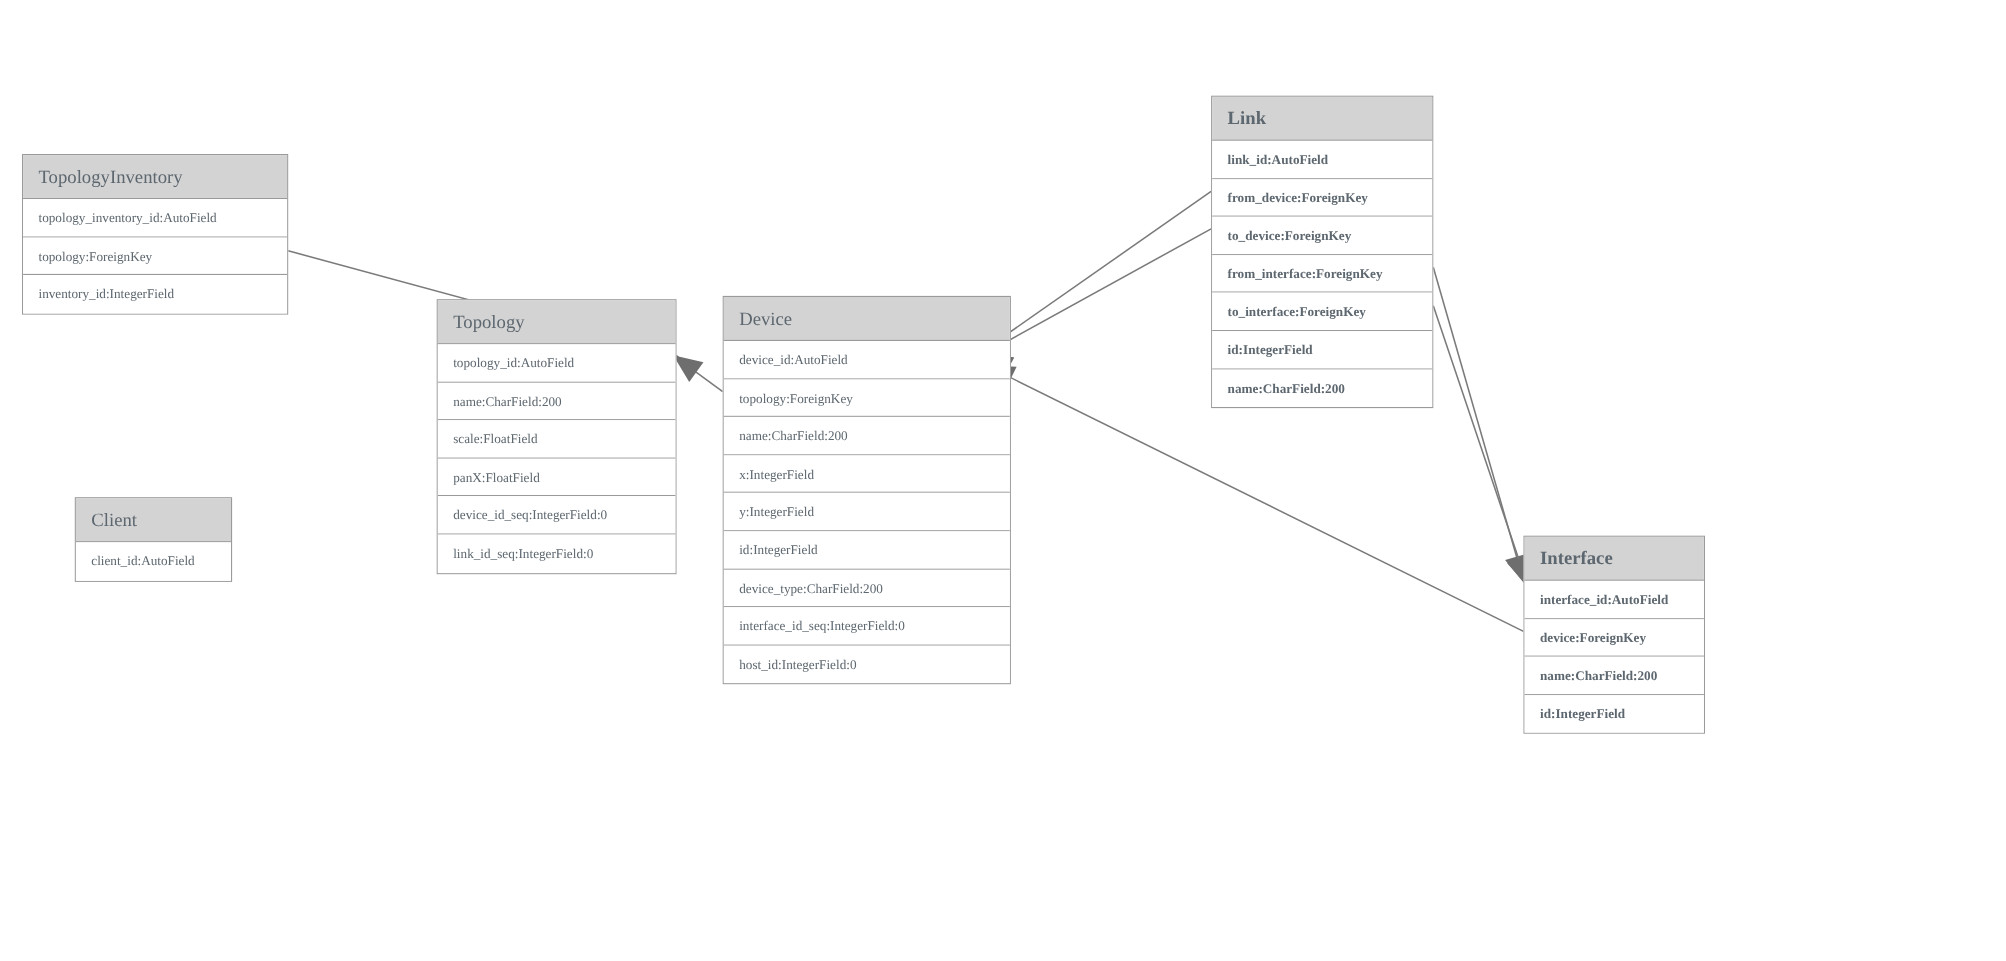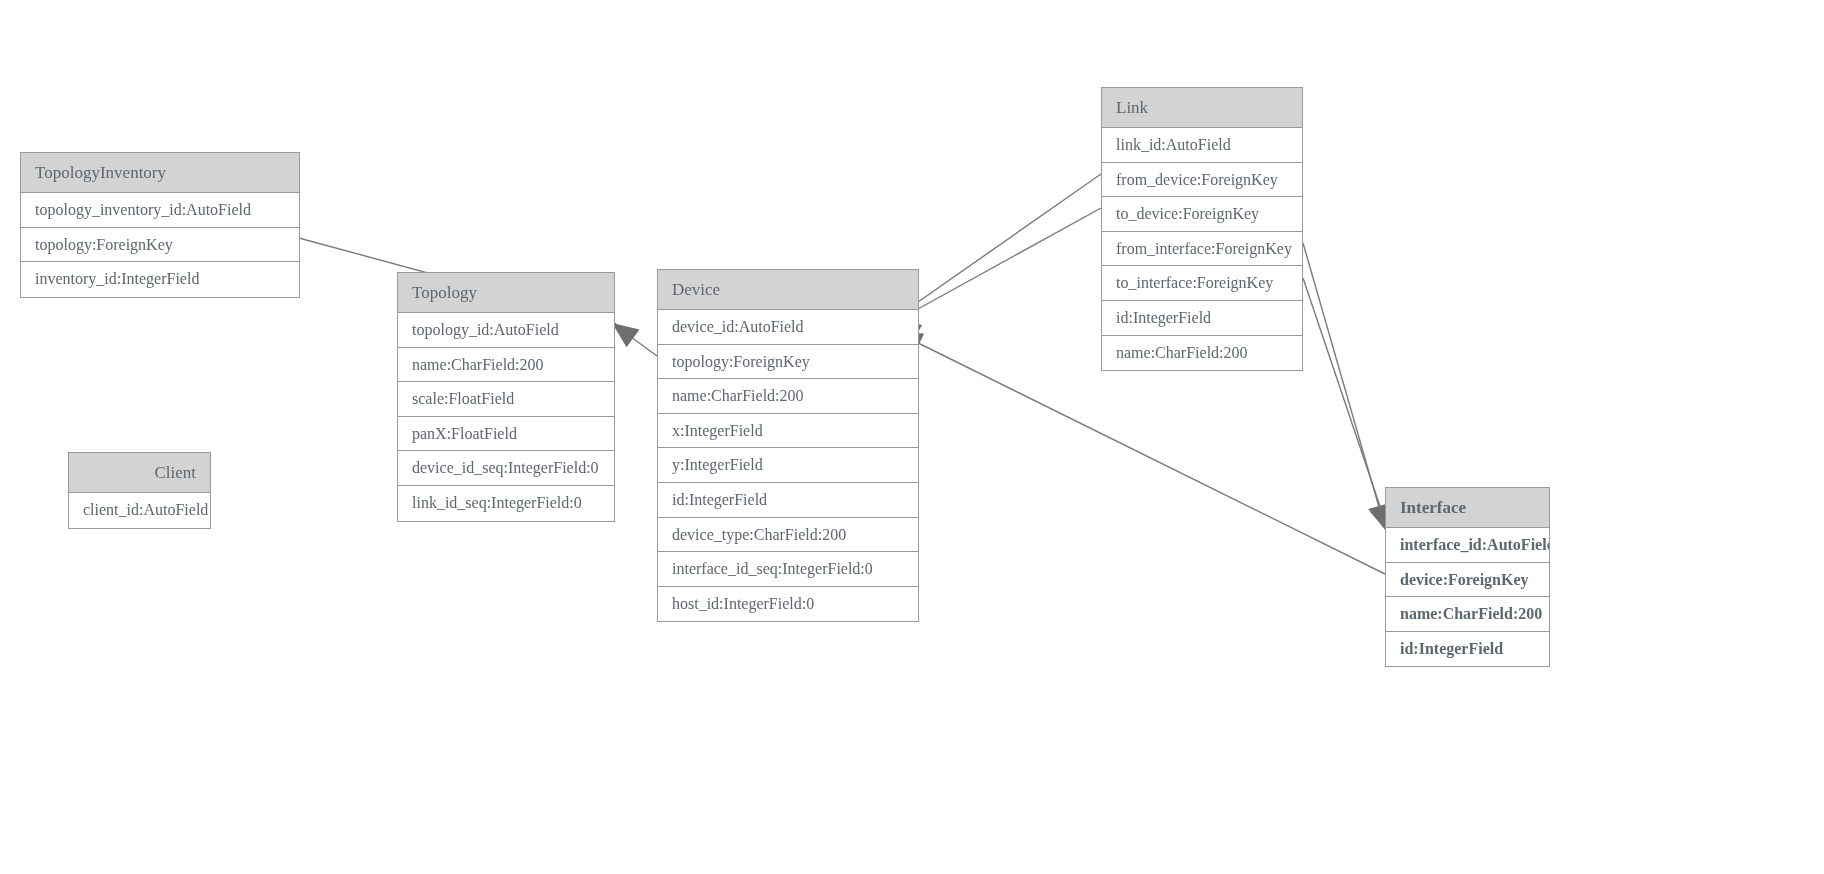--- a/index.html
+++ b/index.html
@@ -5,21 +5,21 @@
   html,body{margin:0;padding:0;background:#ffffff;}
   body{width:1824px;height:874px;position:relative;overflow:hidden;
        font-family:"Liberation Serif","DejaVu Serif",serif;}
   #canvas{position:absolute;inset:0;width:1824px;height:874px;}
   #edges{position:absolute;left:0;top:0;width:1824px;height:874px;pointer-events:none;}
   .entity{position:absolute;border:1.4px solid #9a9a9a;background:#ffffff;
           box-sizing:border-box;}
   .entity .hdr{background:#d3d3d3;border-bottom:1.4px solid #9a9a9a;
           color:#5d676f;font-size:17px;line-height:40px;height:40px;
           padding:0 14px;box-sizing:border-box;white-space:nowrap;overflow:hidden;}
-  .entity .row{border-bottom:1.2px solid #9a9a9a;color:#5d676f;font-size:16px;
+  .entity .row{border-bottom:1.2px solid #9a9a9a;color:#5d676f;font-size:12px;
           line-height:34px;height:34.6px;padding:0 14px;box-sizing:border-box;
           white-space:nowrap;overflow:hidden;background:#ffffff;}
   .entity .row:last-child{border-bottom:none;}
 </style>
 </head>
 <body>
 
 <div id="canvas">
   <svg id="edges" viewBox="0 0 1824 874" xmlns="http://www.w3.org/2000/svg">
       <path d="M262,228 L616,324" stroke="#7a7a7a" stroke-width="1.4" fill="none"></path>
@@ -30,21 +30,21 @@
       <polygon points="0,0 -26,-11 -26,11" fill="#6e6e6e" transform="translate(894,319) rotate(215)"></polygon>
       <path d="M1101,208 L898,320" stroke="#7a7a7a" stroke-width="1.4" fill="none"></path>
       <polygon points="0,0 -26,-11 -26,11" fill="#6e6e6e" transform="translate(894,322) rotate(209)"></polygon>
       <path d="M1303,243 L1385,528" stroke="#7a7a7a" stroke-width="1.4" fill="none"></path>
       <polygon points="0,0 -26,-11 -26,11" fill="#6e6e6e" transform="translate(1386,531) rotate(74)"></polygon>
       <path d="M1303,278 L1388,530" stroke="#7a7a7a" stroke-width="1.4" fill="none"></path>
       <polygon points="0,0 -26,-11 -26,11" fill="#6e6e6e" transform="translate(1389,533) rotate(71)"></polygon>
       <path d="M1385,574 L900,334" stroke="#7a7a7a" stroke-width="1.4" fill="none"></path>
       <polygon points="0,0 -26,-11 -26,11" fill="#6e6e6e" transform="translate(896,332) rotate(206)"></polygon>
     </svg>
-<div class="entity" style="left: 20px; top: 152px; width: 280px;">
+<div class="entity" style="left: 20px; top: 140px; width: 242px;">
       <div class="hdr">TopologyInventory</div>
       <div class="row">topology_inventory_id:AutoField</div>
       <div class="row">topology:ForeignKey</div>
       <div class="row">inventory_id:IntegerField</div>
     </div>
     <div class="entity" style="left: 385px; top: 272px; width: 218px; margin-left: 12px;">
       <div class="hdr">Topology</div>
       <div class="row">topology_id:AutoField</div>
       <div class="row">name:CharField:200</div>
       <div class="row">scale:FloatField</div>
@@ -57,34 +57,34 @@
       <div class="row">device_id:AutoField</div>
       <div class="row">topology:ForeignKey</div>
       <div class="row">name:CharField:200</div>
       <div class="row">x:IntegerField</div>
       <div class="row">y:IntegerField</div>
       <div class="row">id:IntegerField</div>
       <div class="row">device_type:CharField:200</div>
       <div class="row">interface_id_seq:IntegerField:0</div>
       <div class="row">host_id:IntegerField:0</div>
     </div>
-    <div class="entity" style="left: 1101px; top: 87px; width: 202px;">
+    <div class="entity" style="left: 1101px; top: 87px; width: 202px; font-weight: bold;">
       <div class="hdr">Link</div>
       <div class="row">link_id:AutoField</div>
       <div class="row">from_device:ForeignKey</div>
       <div class="row">to_device:ForeignKey</div>
       <div class="row">from_interface:ForeignKey</div>
       <div class="row">to_interface:ForeignKey</div>
       <div class="row">id:IntegerField</div>
       <div class="row">name:CharField:200</div>
     </div>
     <div class="entity" style="left: 1385px; top: 487px; width: 165px; font-weight: bold;">
       <div class="hdr">Interface</div>
       <div class="row">interface_id:AutoField</div>
       <div class="row">device:ForeignKey</div>
       <div class="row">name:CharField:200</div>
       <div class="row">id:IntegerField</div>
     </div>
-    <div class="entity" style="left: 68px; top: 452px; width: 143px; text-align: right;">
+    <div class="entity" style="left: 68px; top: 452px; width: 143px;">
       <div class="hdr">Client</div>
       <div class="row">client_id:AutoField</div>
     </div>
   </div>
 
 </body></html>

